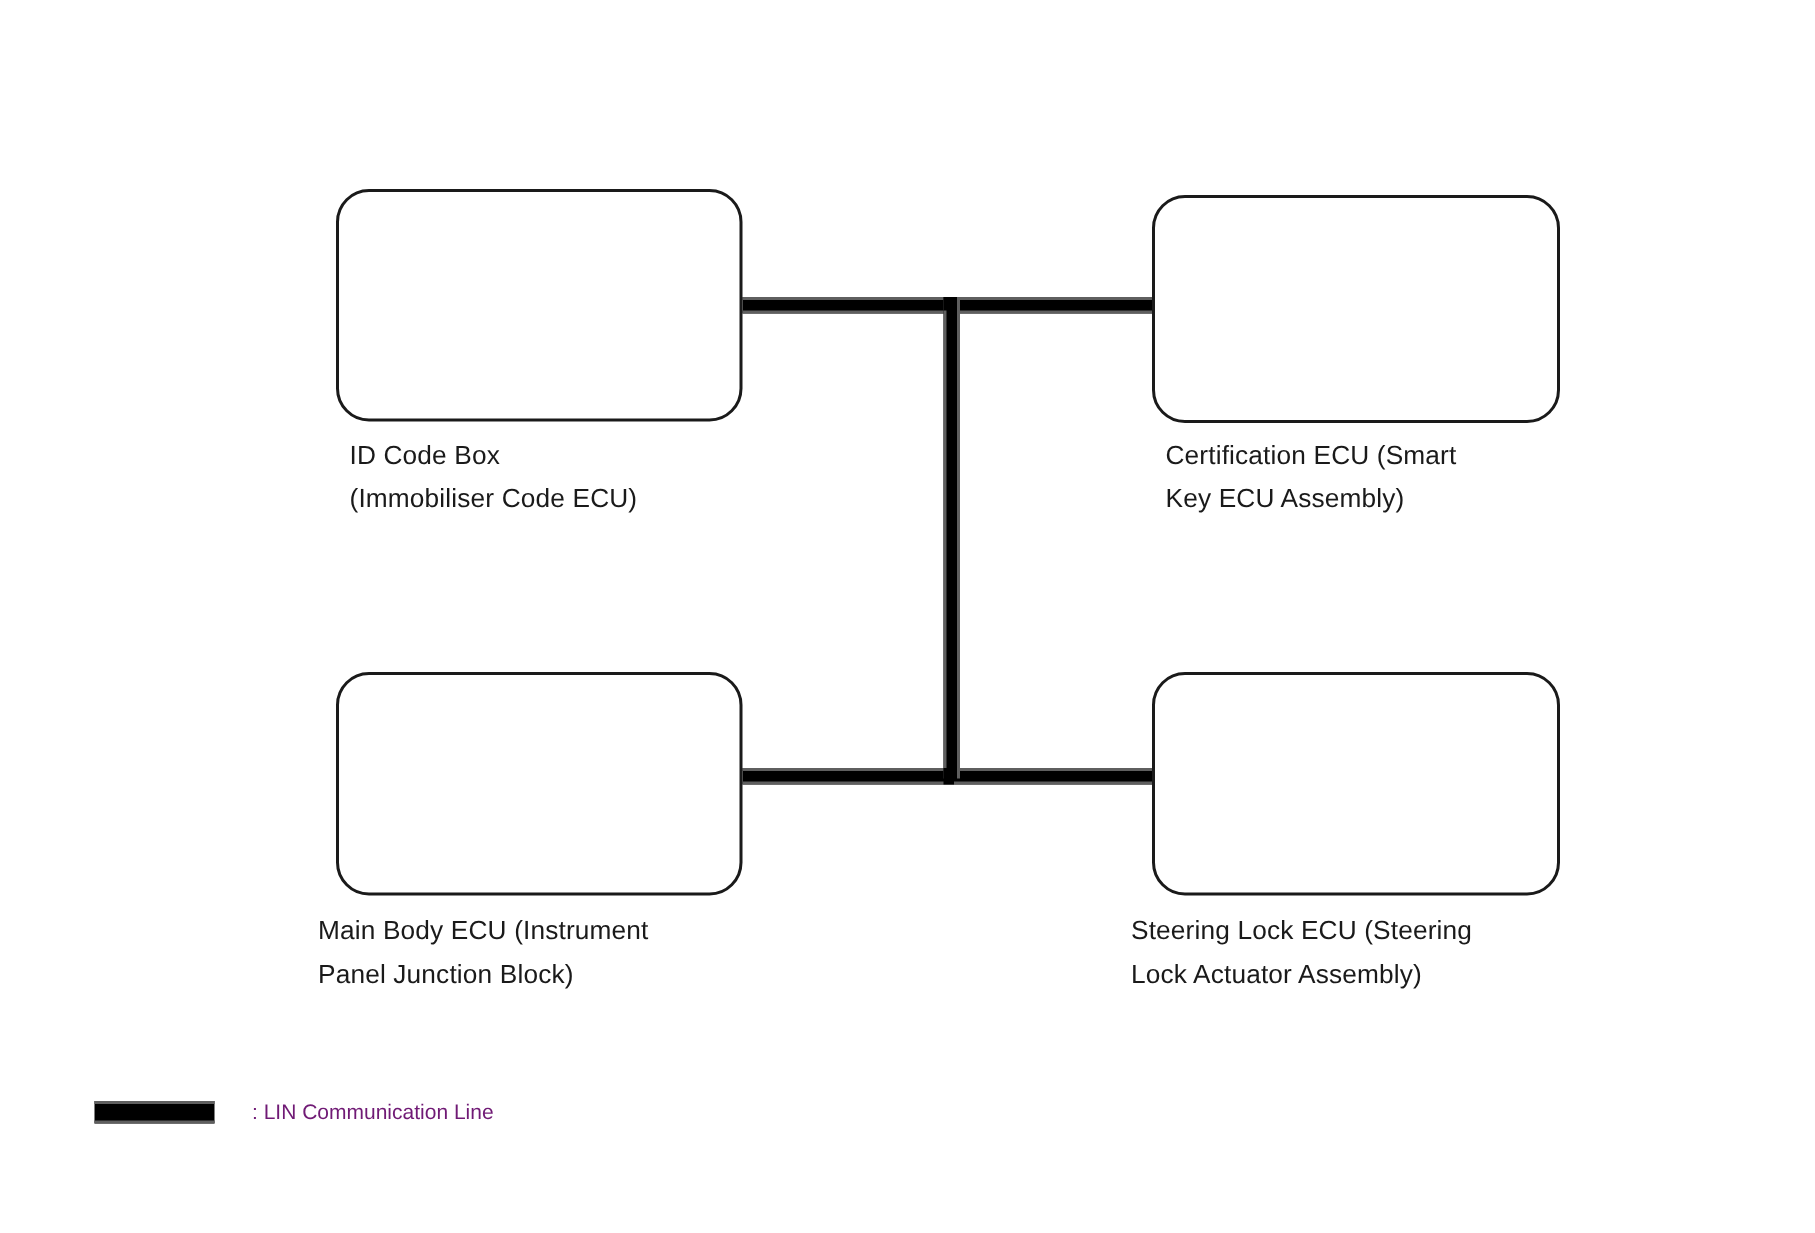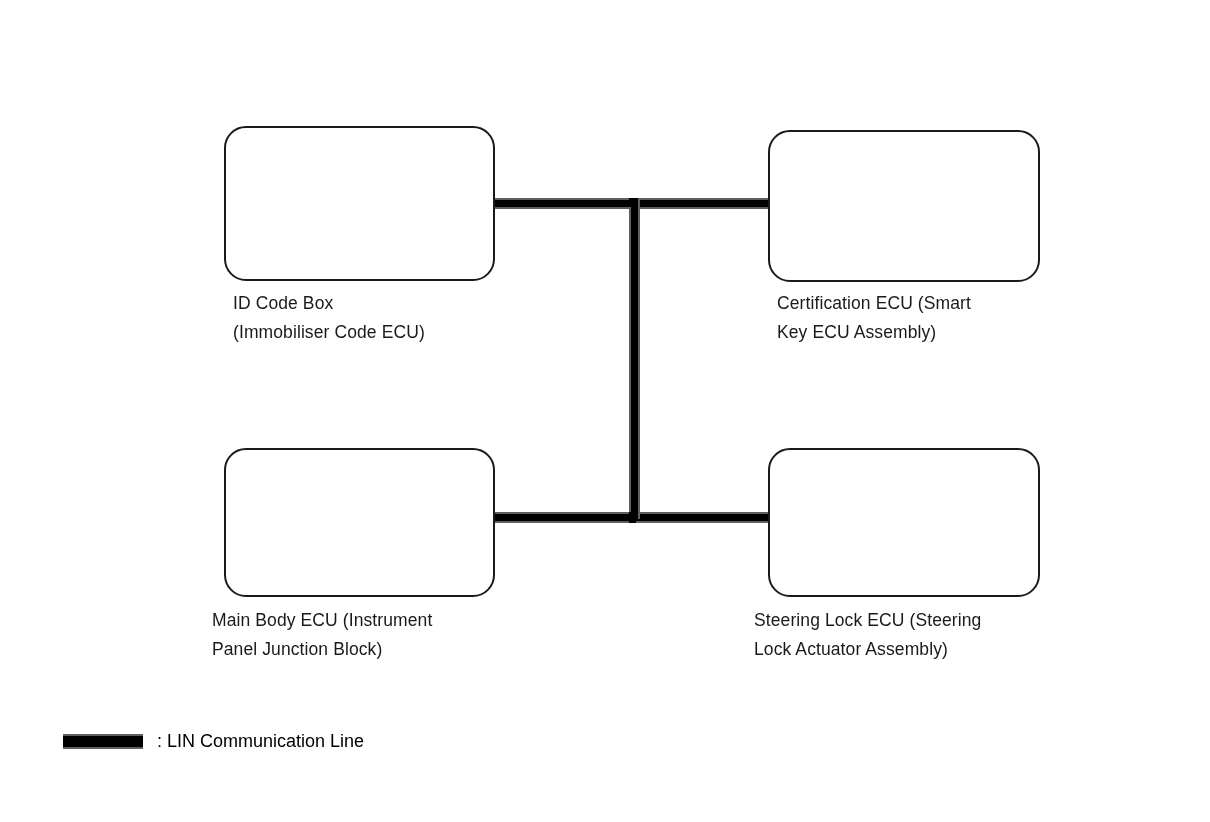--- a/index.html
+++ b/index.html
@@ -72,24 +72,24 @@
   .legend-swatch {
     width: 80px;
     height: 11px;
     background: #000000;
     border-top: 2px solid #5f5f5f;
     border-bottom: 2px solid #5f5f5f;
     box-sizing: content-box;
     flex: none;
   }
   .legend-text {
-    font-size: 18px;
+    font-size: 14px;
     line-height: 20px;
-    color: #000000;
-    margin-left: 14px;
+    color: #701a75;
+    margin-left: 25px;
     white-space: pre;
   }
 </style>
 </head>
 <body>
 
 <div id="canvas">
 
   <div class="lin-line horizontal" style="left:495px; top:198px; width:273px; height:7px;"></div>
 

